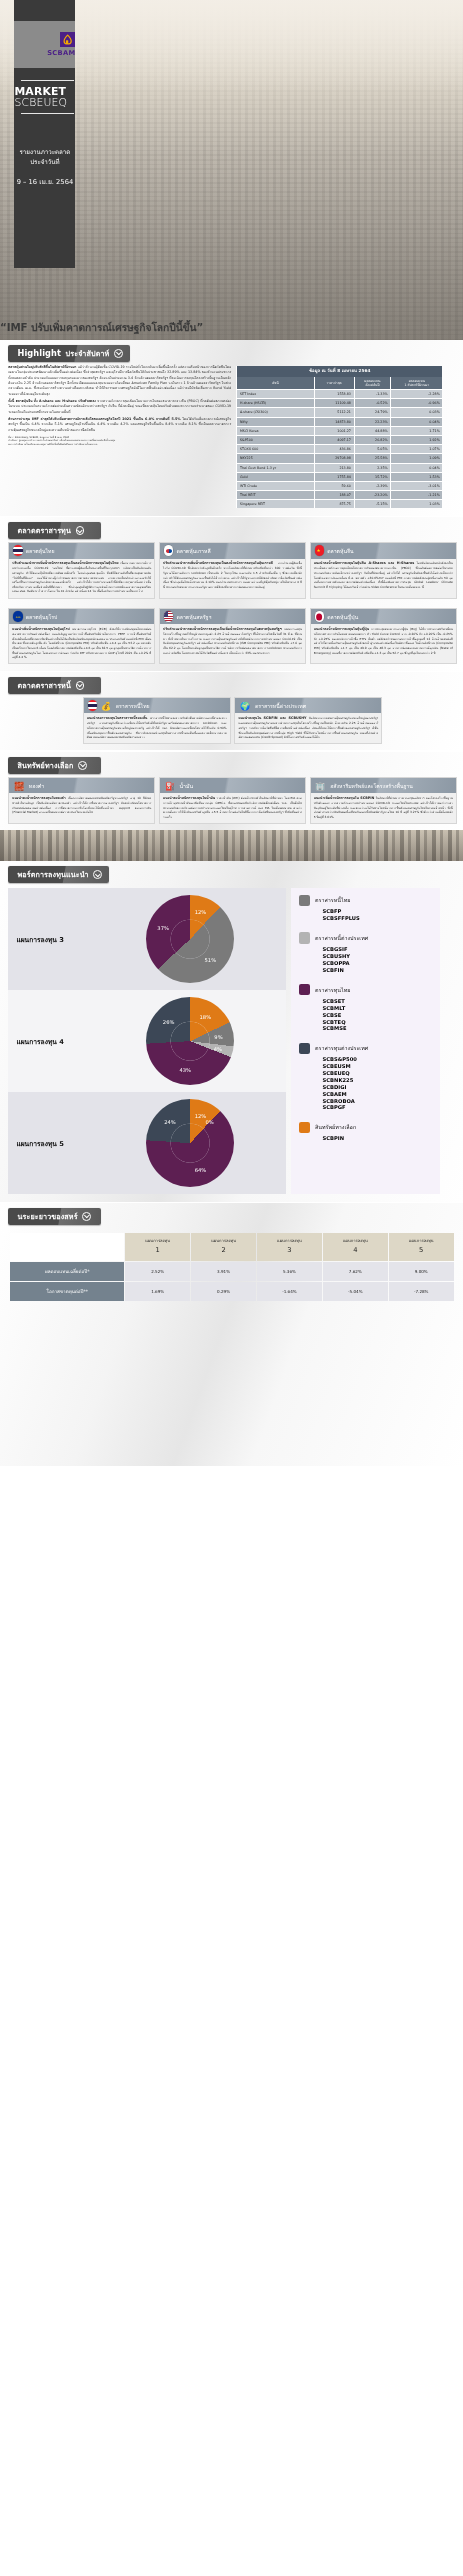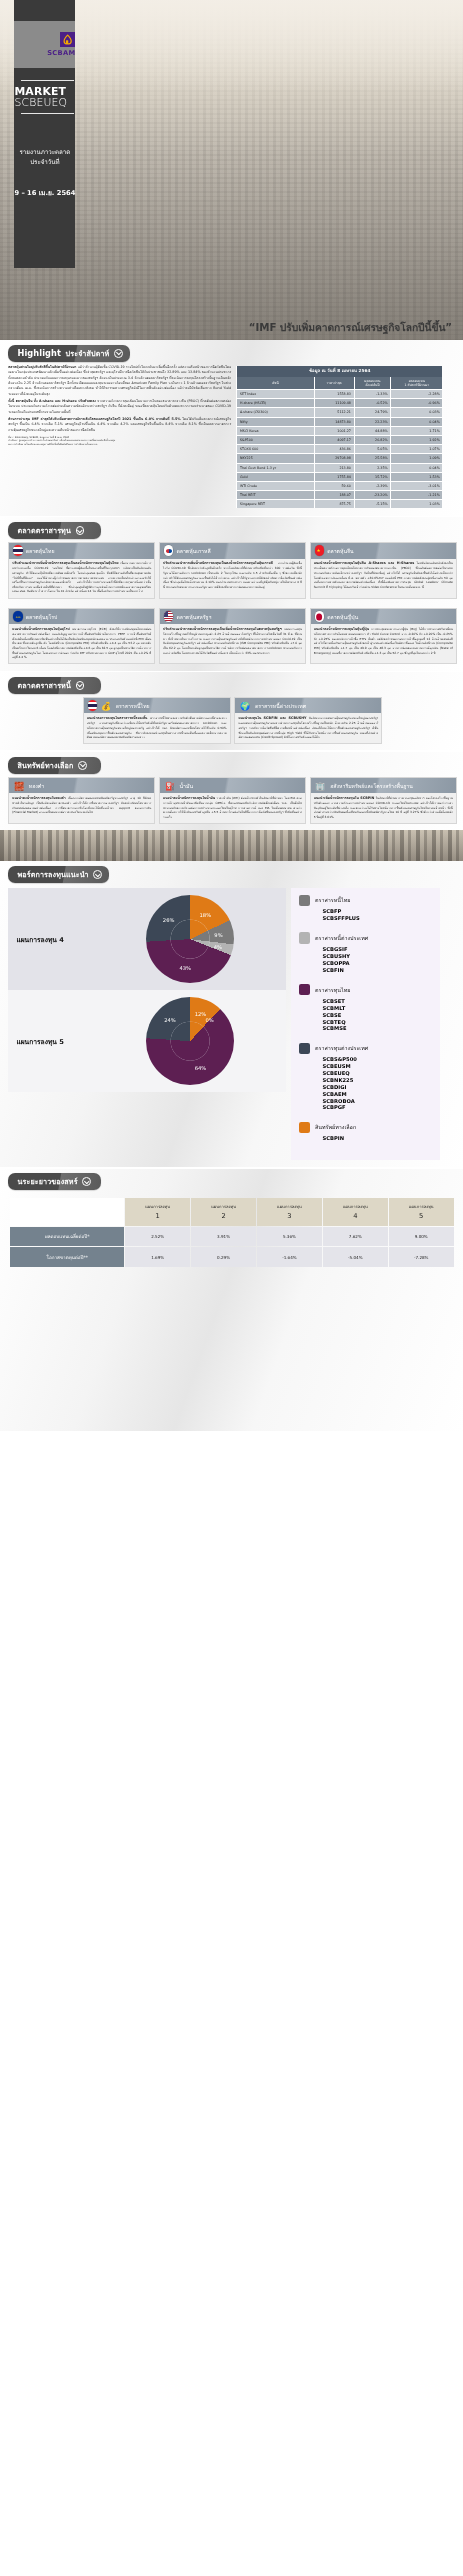--- a/index.html
+++ b/index.html
@@ -35,31 +35,31 @@
   .logo-text { color:#4b1f87; font-weight:700; font-size:6.7px; letter-spacing:0.3px; margin-top:1.5px; }
 
   .hero-title { position:absolute; left:14.4px; top:80px; width:66px; z-index:6;
                 text-align:left; color:#fff; }
   .rule { height:1px; background:#e6e6e6; margin:0 6.2px; }
   .t-market { font-size:10.8px; font-weight:700; letter-spacing:0.2px; line-height:1.05; margin:4.6px 0 0; }
   .t-insight { font-size:10.8px; font-weight:300; letter-spacing:0.2px; line-height:1.05; margin:0 0 4.6px; }
   .hero-date { position:absolute; left:14.4px; top:147px; width:61px; z-index:6;
                text-align:center; color:#fff; }
   .hero-date .l1 { font-size:6.2px; line-height:1.6; }
-  .hero-date .l2 { font-size:6.7px; font-weight:700; margin-top:20px; }
-
-  .headline { position:absolute; left:0; right:12px; top:319px; text-align:right; z-index:7;
+  .hero-date .l2 { font-size:6.7px; font-weight:400; margin-top:9px; }
+
+  .headline { position:absolute; left:0; right:12px; top:319px; text-align:left; z-index:7;
               font-size:10.3px; font-weight:700; color:#3a3a3a; letter-spacing:-0.1px; }
 
   
   .band { position:relative; width:464px; background:#fff; }
   .band-grad { position:absolute; inset:0;
       background:linear-gradient(110deg,#ffffff 0%,#f4f4f4 30%,#e6e6e6 48%,#f7f7f7 62%,#ffffff 100%); }
   .sec-tab { position:relative; display:inline-flex; align-items:center; gap:4.6px;
-      margin:4.6px 0 0 8.2px; padding:3.1px 7.2px 3.1px 9.3px; border-radius:7px;
+      margin:4.6px 0 0 8.2px; padding:3.1px 7.2px 3.1px 9.3px; border-radius:2px;
       background:linear-gradient(100deg,#4a4a4a 0%,#4a4a4a 55%,#6e6e6e 56%,#5a5a5a 100%);
       color:#fff; font-size:7.2px; font-weight:700; letter-spacing:0.1px; min-width:93px;
       box-shadow:0 0.5px 1px rgba(0,0,0,.25); }
   .sec-tab .hl-en { font-size:8.2px; font-weight:700; }
   .chev { width:8.8px; height:8.8px; border:0.8px solid #fff; border-radius:50%;
           display:inline-flex; align-items:center; justify-content:center; }
   .chev:after { content:""; width:2.6px; height:2.6px; border-right:0.8px solid #fff;
           border-bottom:0.8px solid #fff; transform:rotate(45deg) translate(-0.5px,-0.5px); }
 
   
@@ -430,20 +430,31 @@
 
   <div class="band">
     <div class="band-grad"></div>
     <div class="sec-tab">
       <span>พอร์ตการลงทุนแนะนำ</span>
       <span class="chev"></span>
     </div>
     <div class="pf-wrap">
       <div class="pf-left" id="pf-plans">
           <div class="pf-row">
+            <div class="lbl">แผนการลงทุน 3</div>
+            <div class="donut-box">
+              <div class="donut" style="background: conic-gradient(rgb(223, 122, 22) 0%, rgb(223, 122, 22) 12%, rgb(122, 122, 122) 12%, rgb(122, 122, 122) 63%, rgb(93, 31, 82) 63%, rgb(93, 31, 82) 100%);">
+                <div class="hole" style="background: rgb(227, 227, 233);"></div>
+                <span class="slice-lbl" style="left: 62.1481%; top: 19.3174%;">12%</span>
+                <span class="slice-lbl" style="left: 73.3345%; top: 73.3345%;">51%</span>
+                <span class="slice-lbl" style="left: 19.7141%; top: 36.8941%;">37%</span>
+              </div>
+            </div>
+          </div>
+          <div class="pf-row">
             <div class="lbl">แผนการลงทุน 4</div>
             <div class="donut-box">
               <div class="donut" style="background: conic-gradient(rgb(223, 122, 22) 0%, rgb(223, 122, 22) 18%, rgb(122, 122, 122) 18%, rgb(122, 122, 122) 27%, rgb(179, 179, 179) 27%, rgb(179, 179, 179) 31%, rgb(93, 31, 82) 31%, rgb(93, 31, 82) 74%, rgb(60, 71, 86) 74%, rgb(60, 71, 86) 100%);">
                 <div class="hole" style="background: rgb(244, 244, 246);"></div>
                 <span class="slice-lbl" style="left: 67.6823%; top: 22.1372%;">18%</span>
                 <span class="slice-lbl" style="left: 82.5937%; top: 44.8377%;">9%</span>
                 <span class="slice-lbl" style="left: 81.9632%; top: 58.2068%;">4%</span>
                 <span class="slice-lbl" style="left: 44.8377%; top: 82.5937%;">43%</span>
                 <span class="slice-lbl" style="left: 25.944%; top: 27.4099%;">26%</span>
               </div>

